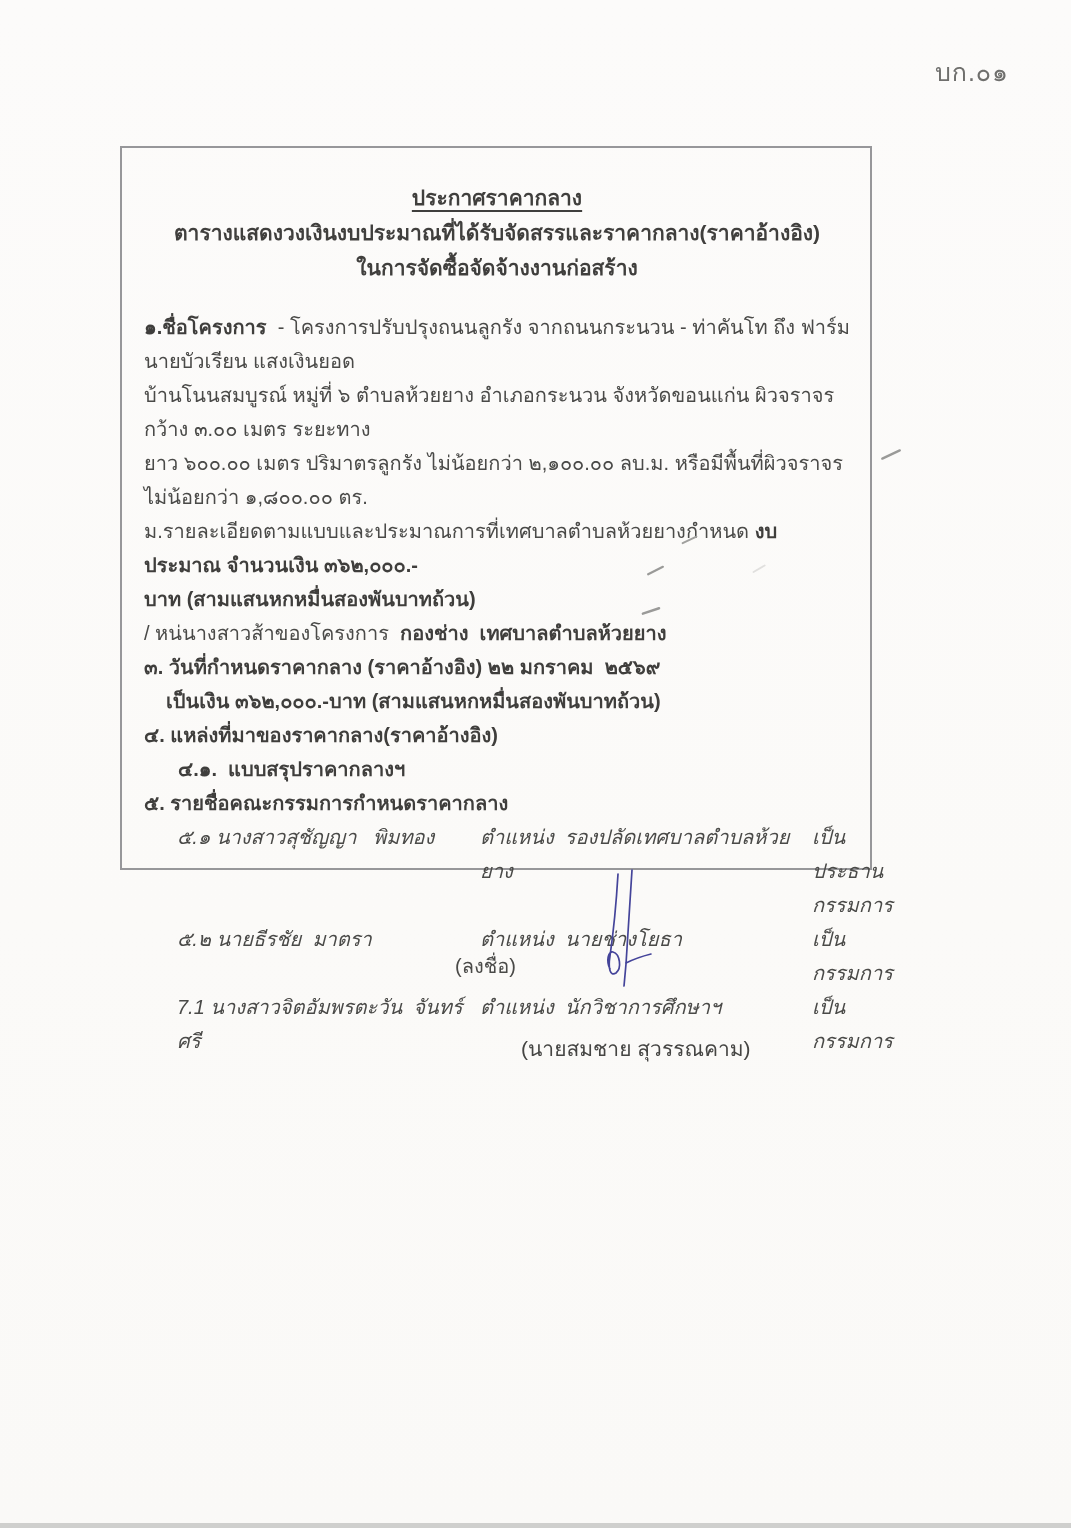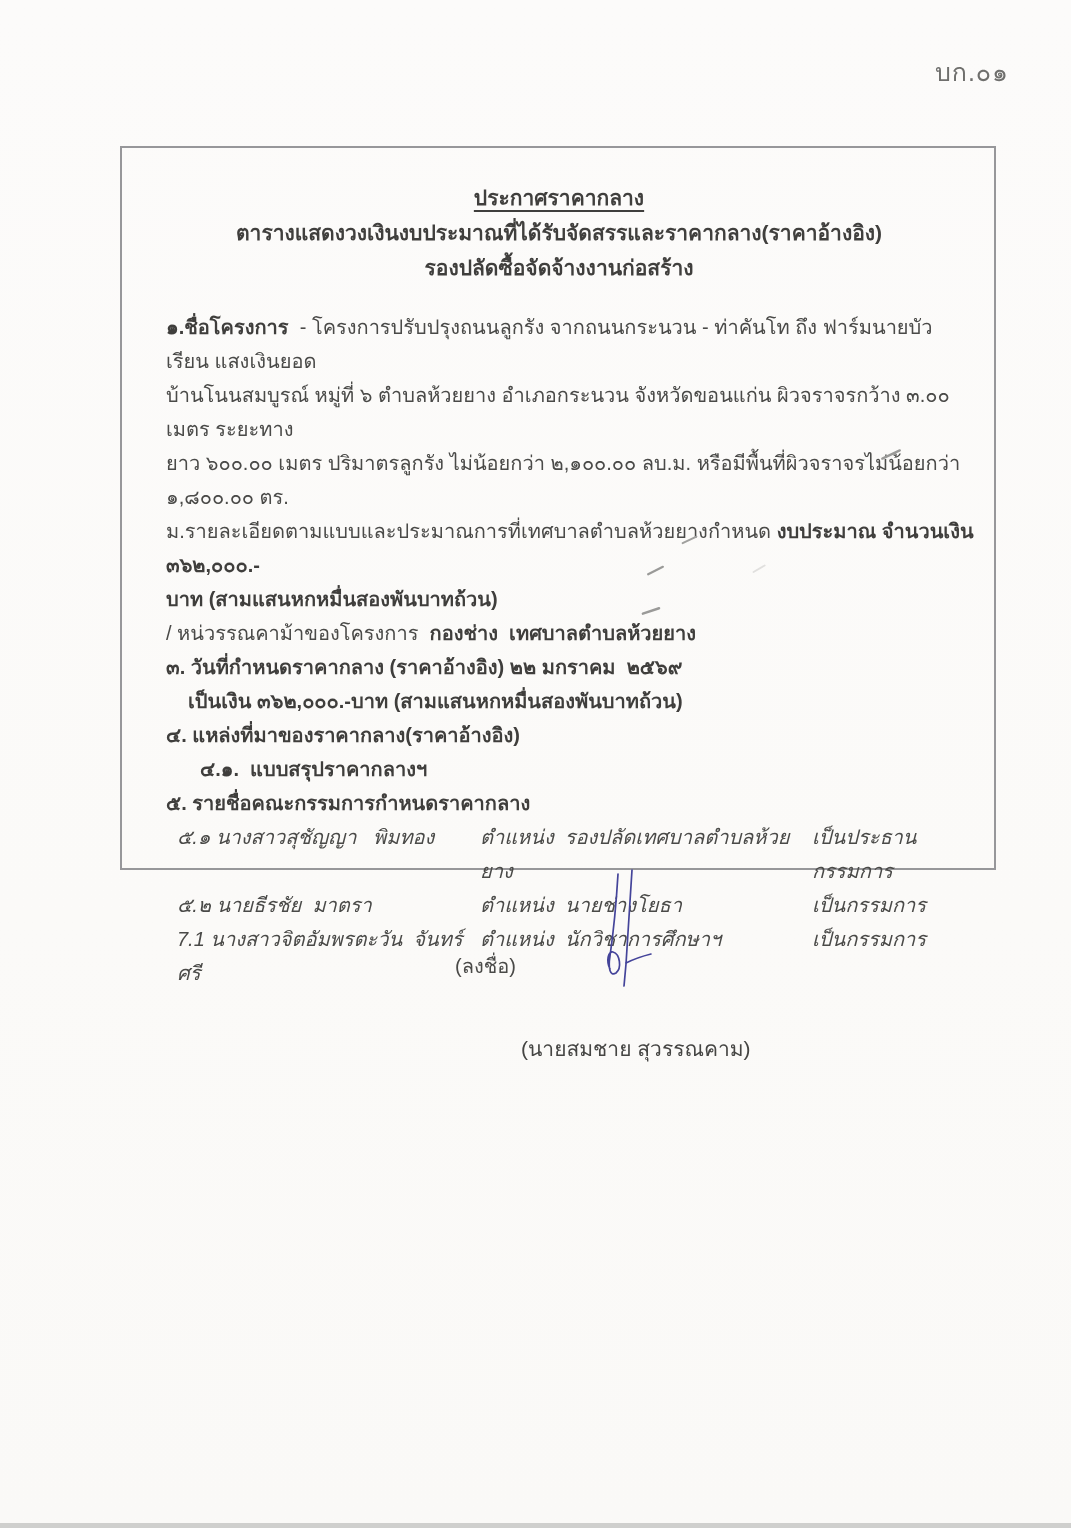--- a/index.html
+++ b/index.html
@@ -14,28 +14,28 @@
   .scan-bottom-edge{
     position:absolute;left:0;bottom:0;width:100%;height:5px;
     background:#cfcfcd;
   }
   .form-code{
     position:absolute;top:52px;right:62px;
     font-size:25px;color:#6f6f6d;letter-spacing:1px;
   }
   .doc-box{
     position:absolute;left:120px;top:146px;
-    width:876px;height:724px;
+    width:752px;height:724px;
     border:2px solid #97979a;
     box-sizing:border-box;
     padding:32px 20px 0 22px;
   }
   .head{ text-align:center; font-size:21px; line-height:35px; font-weight:700; color:#403f3d; white-space:pre-wrap;}
   .head.title{ text-decoration:underline; text-underline-offset:5px; text-decoration-thickness:1.5px;}
-  .bodytext{ margin-top:25px; font-size:20px; line-height:34px;margin-left:22px;}
+  .bodytext{ margin-top:25px; font-size:20px; line-height:34px;}
   .line{ white-space:pre-wrap; }
   .line .b{ font-weight:700; color:#3f3e3c;}
   .line .r{ font-weight:400; color:#4a4a48;}
   .ind1{ padding-left:22px;}
   .ind2{ padding-left:34px;}
   .committee{ font-size:20px; line-height:34px; padding-left:33px;}
   .crow{ display:grid; grid-template-columns:303px 332px auto; white-space:pre-wrap; color:#4a4a48;font-style:italic;}
   .sig-label{ position:absolute; left:455px; top:950px; font-size:20px; color:#4a4a48;}
   .sig-name{ position:absolute; left:521px; top:1032px; font-size:21px; color:#454543;}
   .sig-title{ position:absolute; left:508px; top:1020px; font-size:21px; color:#454543;}
@@ -51,29 +51,29 @@
 </head>
 <body>
 
 <div class="page">
 
   <div class="form-code">บก.๐๑</div>
 
   <div class="doc-box">
     <div class="head title">ประกาศราคากลาง</div>
     <div class="head">ตารางแสดงวงเงินงบประมาณที่ได้รับจัดสรรและราคากลาง(ราคาอ้างอิง)</div>
-    <div class="head">รองปลัดซื้อจัดจ้างงานก่อสร้าง</div>
+    <div class="head">ในการจัดซื้อจัดจ้างงานก่อสร้าง</div>
 
     <div class="bodytext">
       <div class="line"><span class="b">๑.ชื่อโครงการ</span><span class="r">  - โครงการปรับปรุงถนนลูกรัง จากถนนกระนวน - ท่าคันโท ถึง ฟาร์มนายบัวเรียน แสงเงินยอด</span></div>
       <div class="line"><span class="r">บ้านโนนสมบูรณ์ หมู่ที่ ๖ ตำบลห้วยยาง อำเภอกระนวน จังหวัดขอนแก่น ผิวจราจรกว้าง ๓.๐๐ เมตร ระยะทาง</span></div>
       <div class="line"><span class="r">ยาว ๖๐๐.๐๐ เมตร ปริมาตรลูกรัง ไม่น้อยกว่า ๒,๑๐๐.๐๐ ลบ.ม. หรือมีพื้นที่ผิวจราจรไม่น้อยกว่า ๑,๘๐๐.๐๐ ตร.</span></div>
       <div class="line"><span class="r">ม.รายละเอียดตามแบบและประมาณการที่เทศบาลตำบลห้วยยางกำหนด </span><span class="b">งบประมาณ จำนวนเงิน ๓๖๒,๐๐๐.-</span></div>
       <div class="line"><span class="b">บาท (สามแสนหกหมื่นสองพันบาทถ้วน)</span></div>
-      <div class="line"><span class="r">/ หน่วรรณคาม้าของโครงการ  </span><span class="b">กองช่าง  เทศบาลตำบลห้วยยาง</span></div>
+      <div class="line"><span class="r">/ หน่นางสาวส้าของโครงการ  </span><span class="b">กองช่าง  เทศบาลตำบลห้วยยาง</span></div>
       <div class="line"><span class="b">๓. วันที่กำหนดราคากลาง (ราคาอ้างอิง) ๒๒ มกราคม  ๒๕๖๙</span></div>
       <div class="line ind1"><span class="b">เป็นเงิน ๓๖๒,๐๐๐.-บาท (สามแสนหกหมื่นสองพันบาทถ้วน)</span></div>
       <div class="line"><span class="b">๔. แหล่งที่มาของราคากลาง(ราคาอ้างอิง)</span></div>
       <div class="line ind2"><span class="b">๔.๑.  แบบสรุปราคากลางฯ</span></div>
       <div class="line"><span class="b">๕. รายชื่อคณะกรรมการกำหนดราคากลาง</span></div>
     </div>
 
     <div class="committee">
       <div class="crow">
         <span>๕.๑ นางสาวสุชัญญา   พิมทอง</span>

